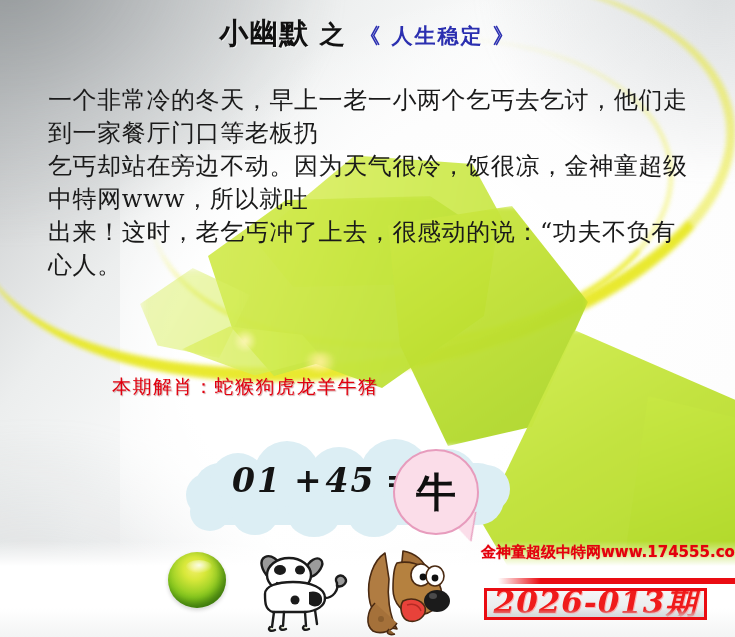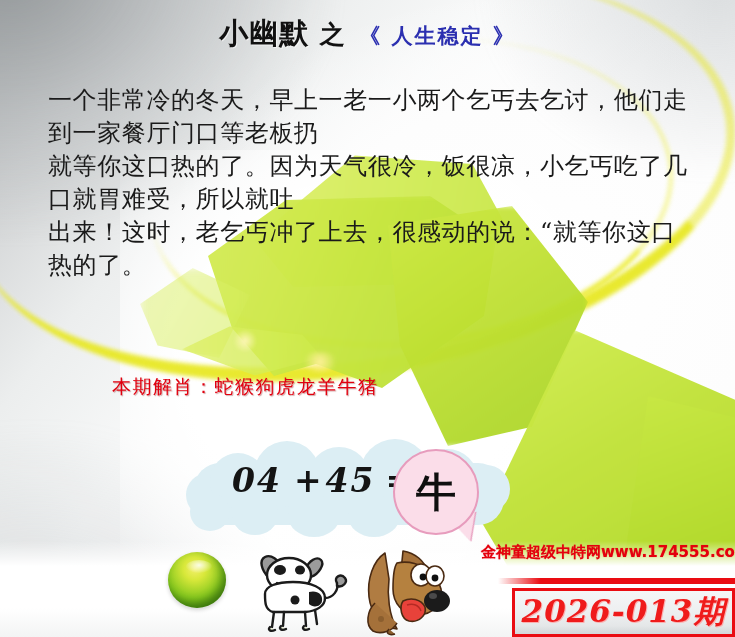--- a/index.html
+++ b/index.html
@@ -287,21 +287,21 @@
     font-weight:bold;
     font-size:15px;
     color:#e4000d;
     letter-spacing:0px;
     white-space:nowrap;
     text-shadow:0 0 1px rgba(228,0,13,.6);
   }
 
   
   .issue-box{
-    position:absolute;left:512px;top:588px;width:223px;height:49px;
+    position:absolute;left:484px;top:588px;width:223px;height:32px;
     z-index:10;
     border:3px solid #ea0c12;
     box-sizing:border-box;
     background:linear-gradient(180deg,#f5f6f7 0%,#eceeef 55%,#dfe2e3 100%);
     overflow:hidden;
   }
   .issue-box::after{
     content:"";position:absolute;left:0;right:0;bottom:0;height:8px;
     background:linear-gradient(180deg,rgba(255,255,255,0),rgba(210,214,216,.85));
   }
@@ -348,22 +348,22 @@
   <div class="blade leaf-right-edge"></div>
 
   <div class="title-row">
     <span class="title-main">小幽默</span>
     <span class="title-zhi">之</span>
     <span class="title-sub">《 人生稳定 》</span>
   </div>
 
   <div class="story">
     <p>一个非常冷的冬天，早上一老一小两个乞丐去乞讨，他们走到一家餐厅门口等老板扔</p>
-    <p>就等你这口热的了。因为天气很冷，饭很凉，小乞丐吃了几口就胃难受，所以就吐</p>
-    <p>出来！这时，老乞丐冲了上去，很感动的说：“就等你这口热的了。</p>
+    <p>乞丐却站在旁边不动。因为天气很冷，饭很凉，金神童超级中特网www，所以就吐</p>
+    <p>出来！这时，老乞丐冲了上去，很感动的说：“功夫不负有心人。</p>
   </div>
 
   <div class="jiexiao">本期解肖：蛇猴狗虎龙羊牛猪</div>
 
   <div class="cloud">
     <div class="body"></div>
     <div class="puff" style="left:2px;  top:36px; width:44px; height:44px;"></div>
     <div class="puff" style="left:26px; top:16px; width:56px; height:56px;"></div>
     <div class="puff" style="left:70px; top:4px;  width:66px; height:66px;"></div>
     <div class="puff" style="left:124px;top:10px; width:62px; height:62px;"></div>
@@ -371,21 +371,21 @@
     <div class="puff" style="left:232px;top:12px; width:62px; height:62px;"></div>
     <div class="puff" style="left:278px;top:28px; width:48px; height:48px;"></div>
     <div class="puff" style="left:6px;  top:56px; width:40px; height:38px;"></div>
     <div class="puff" style="left:48px; top:58px; width:46px; height:40px;"></div>
     <div class="puff" style="left:104px;top:58px; width:52px; height:42px;"></div>
     <div class="puff" style="left:164px;top:58px; width:52px; height:42px;"></div>
     <div class="puff" style="left:222px;top:56px; width:50px; height:40px;"></div>
   </div>
 
   <div class="equation">
-    <span>04</span><span class="eq-plus">+</span><span>45</span><span class="eq-eq">=</span>
+    <span>01</span><span class="eq-plus">+</span><span>45</span><span class="eq-eq">=</span>
   </div>
 
   <div class="bubble-tail"></div>
   <div class="bubble">
     <div class="bubble-char">牛</div>
   </div>
 
   <div class="snowband"></div>
   <div class="snow-edge"></div>
 

